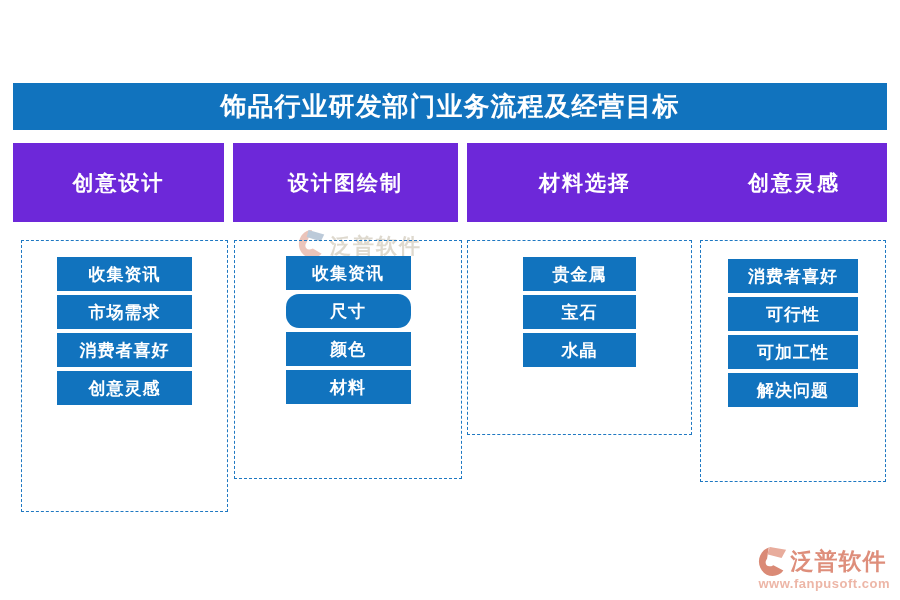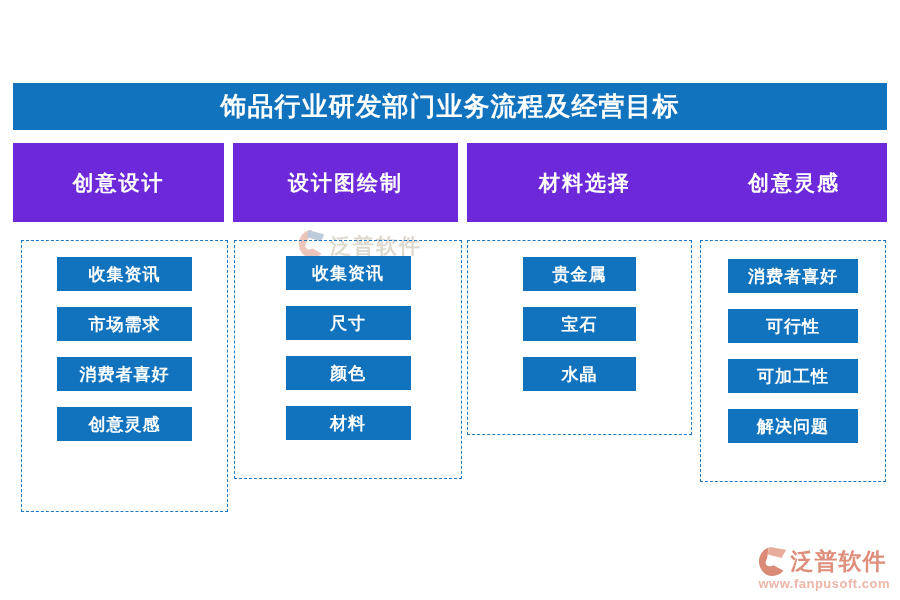--- a/index.html
+++ b/index.html
@@ -14,21 +14,21 @@
     letter-spacing:1px;z-index:2;
   }
   .stage-header{
     position:absolute;top:143px;height:79px;background:#6d28d9;color:#fff;
     font-size:21px;font-weight:bold;display:flex;align-items:center;
     justify-content:center;letter-spacing:2px;z-index:2;
   }
   .stage-box{
     position:absolute;top:240px;border:1.5px dashed #1E78C2;
     display:flex;flex-direction:column;align-items:center;
-    box-sizing:border-box;gap:16px;z-index:1;background:transparent;
+    box-sizing:border-box;gap:4px;z-index:1;background:transparent;
   }
   .flow-item{
     background:#1173BE;color:#fff;font-size:17px;font-weight:bold;
     height:34px;display:flex;align-items:center;justify-content:center;
     letter-spacing:1px;flex:0 0 auto;z-index:3;
   }
   .watermark{
     position:absolute;left:298px;top:229px;display:flex;align-items:center;
     gap:4px;opacity:0.5;z-index:0;pointer-events:none;
   }
@@ -62,21 +62,21 @@
   </div>
 <div id="columns-mount">
     <div class="stage-box" style="left: 21px; width: 207px; height: 272px; padding-top: 16px;">
       <div class="flow-item" style="width: 135px;">收集资讯</div>
       <div class="flow-item" style="width: 135px;">市场需求</div>
       <div class="flow-item" style="width: 135px;">消费者喜好</div>
       <div class="flow-item" style="width: 135px;">创意灵感</div>
     </div>
     <div class="stage-box" style="left: 234px; width: 228px; height: 239px; padding-top: 15px;">
       <div class="flow-item" style="width: 125px;">收集资讯</div>
-      <div class="flow-item" style="width: 125px;">尺寸</div>
+      <div class="flow-item" style="width: 125px; border-radius: 13px;">尺寸</div>
       <div class="flow-item" style="width: 125px;">颜色</div>
       <div class="flow-item" style="width: 125px;">材料</div>
     </div>
     <div class="stage-box" style="left: 467px; width: 225px; height: 195px; padding-top: 16px;">
       <div class="flow-item" style="width: 113px;">贵金属</div>
       <div class="flow-item" style="width: 113px;">宝石</div>
       <div class="flow-item" style="width: 113px;">水晶</div>
     </div>
     <div class="stage-box" style="left: 700px; width: 186px; height: 242px; padding-top: 18px;">
       <div class="flow-item" style="width: 130px;">消费者喜好</div>

